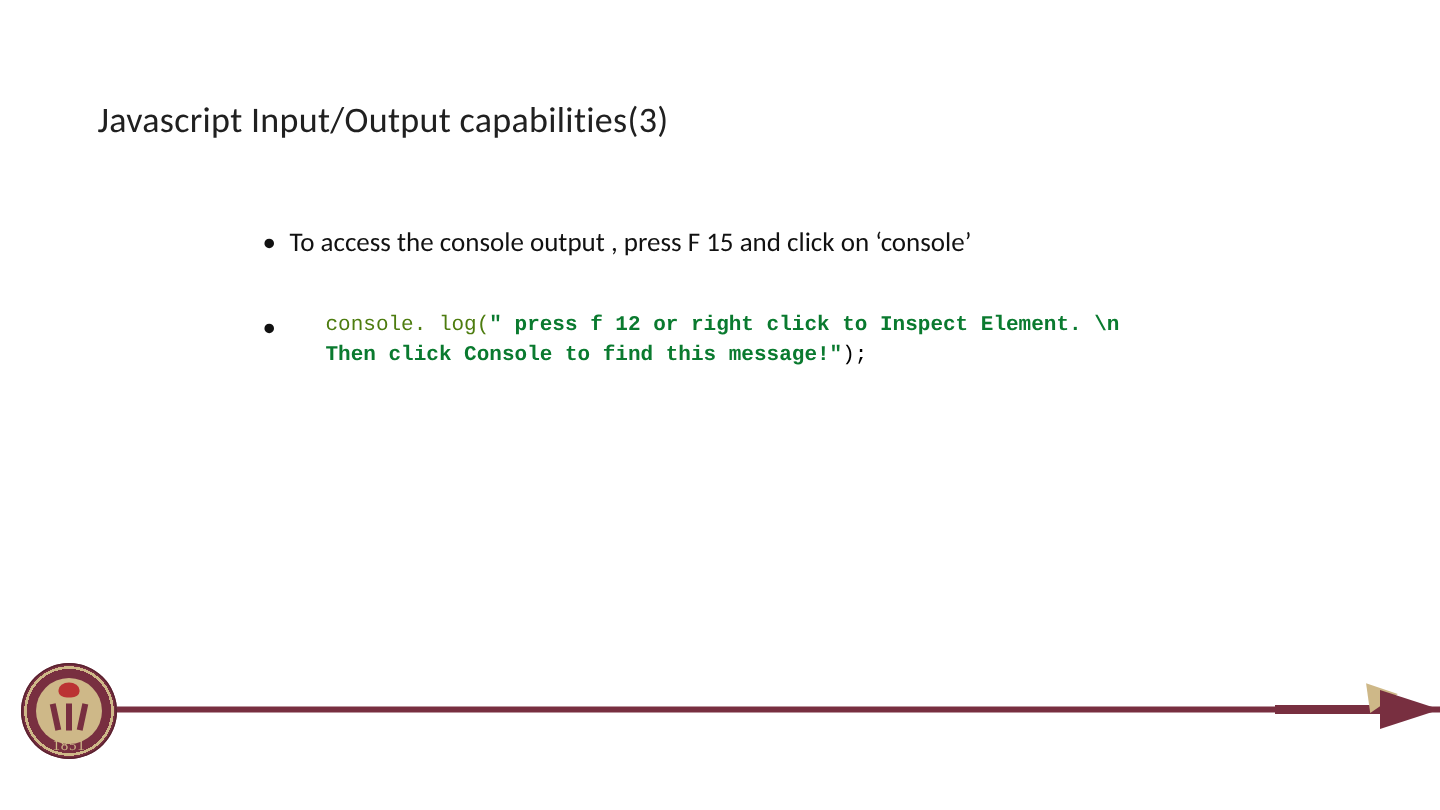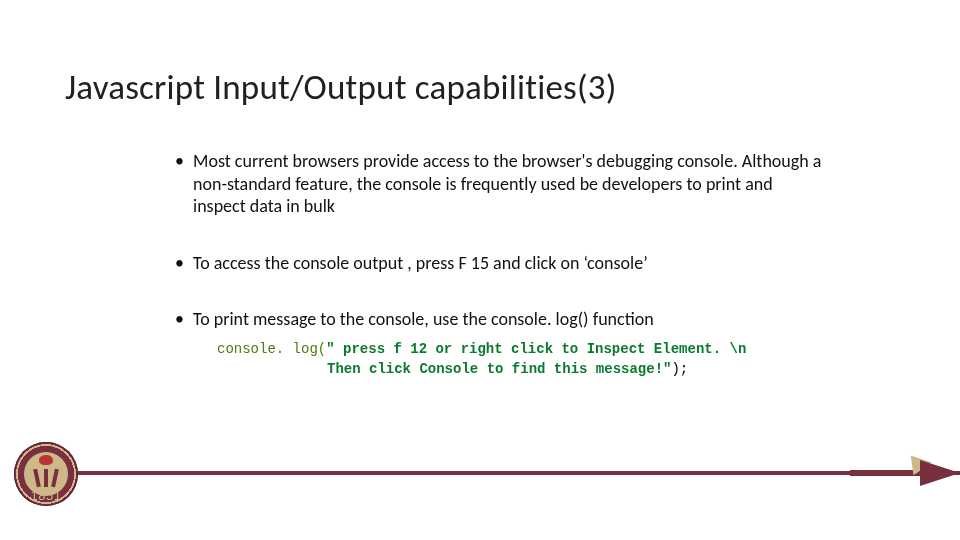--- a/index.html
+++ b/index.html
@@ -15,21 +15,21 @@
   }
   .slide {
     position: relative;
     width: 960px;
     height: 540px;
   }
   .title {
     position: absolute;
     left: 65px;
     top: 66px;
-    font-size: 35px;
+    font-size: 24px;
     font-weight: 400;
     color: #202020;
     letter-spacing: 0.2px;
   }
   .content {
     position: absolute;
     left: 175px;
     top: 150px;
     width: 650px;
   }
@@ -56,21 +56,20 @@
   }
   .code-block {
     font-family: Consolas, "Courier New", monospace;
     font-size: 14px;
     color: #000;
     margin-top: 8px;
     margin-left: 24px;
     line-height: 1.45;
   }
   .code-line2 {
-    margin-left: 110px;
   }
   .kw  { color: #4d7c0f; }
   .str { color: #0a7a2f; font-weight: bold; }
   .pun { color: #000; }
 
   
   .footer-line {
     position: absolute;
     left: 78px;
     right: 0;
@@ -161,39 +160,37 @@
     height: 10px;
     background: #b33;
     border-radius: 50% 50% 40% 40%;
   }
   .seal .year {
     position: absolute;
     bottom: 3px;
     left: 0;
     right: 0;
     text-align: center;
-    font-size: 13px;
+    font-size: 10px;
     color: #CEB888;
-    font-family: Liberation Sans, sans-serif;
+    font-family: Liberation Serif, serif;
     letter-spacing: 0.5px;
   }
 </style>
 </head>
 <body>
 
 <div class="slide">
 
   <div class="title">Javascript Input/Output capabilities(3)</div>
 
   <div class="content">
     <ul>
-      <li>Most current browsers provide access to the browser's debugging console. Although a non-standard feature, the console is frequently used be developers to print and inspect data in bulk</li>
       <li>To access the console output , press F 15 and click on ‘console’</li>
       <li>
-        <span>To print message to the console, use the console. log() function</span>
         <div class="code-block">
           <div>
             <span class="kw">console. log(</span><span class="str">" press f 12 or right click to Inspect Element. \n</span>
           </div>
           <div class="code-line2">
             <span class="str">Then click Console to find this message!"</span><span class="pun">);</span>
           </div>
         </div>
       </li>
     </ul>

